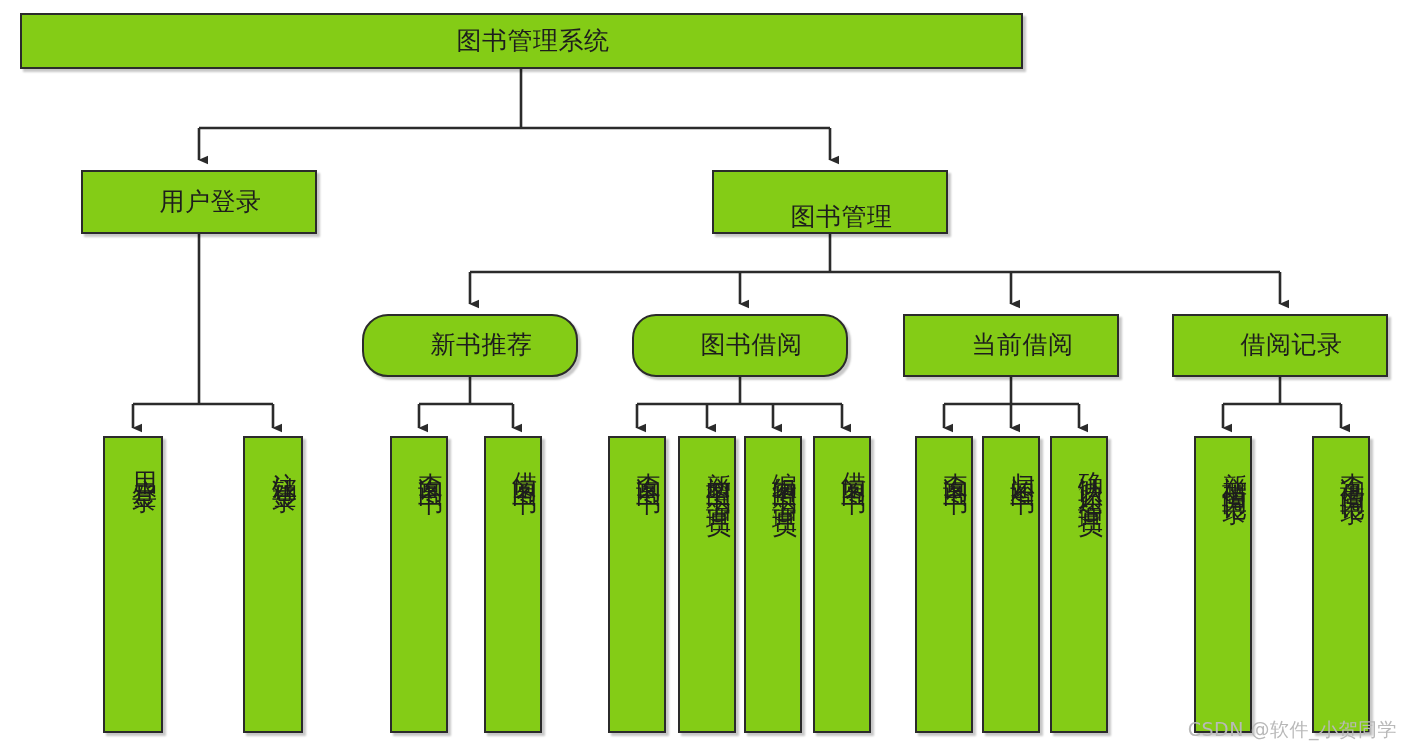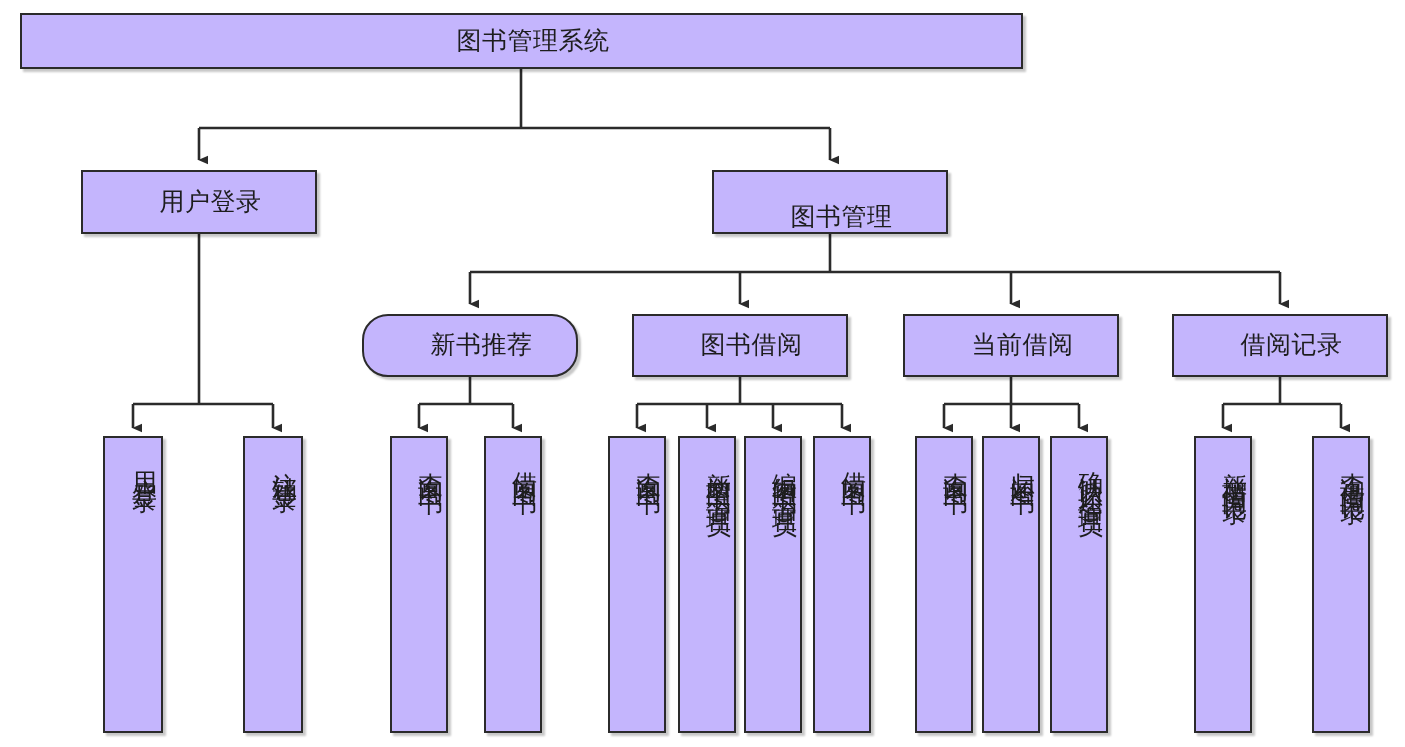--- a/index.html
+++ b/index.html
@@ -1,19 +1,19 @@
 <!DOCTYPE html>
 <html><head>
 <meta charset="utf-8">
 <style>
   html,body{margin:0;padding:0;background:#ffffff;}
   body{width:1405px;height:747px;font-family:"DejaVu Sans","Liberation Sans",sans-serif;}
   #stage{position:relative;width:1405px;height:747px;overflow:hidden;background:#fff;}
   svg.links{position:absolute;left:0;top:0;width:1405px;height:747px;}
-  .node{position:absolute;box-sizing:border-box;background:#c4b5fd;
+  .node{position:absolute;box-sizing:border-box;background:#84cc16;
         border:2.5px solid #2b2b2b;
         box-shadow:3px 3px 2px rgba(0,0,0,0.22);
         display:flex;align-items:center;justify-content:center;padding-left:23px;}
   .node .lbl{color:#1d1d1d;letter-spacing:.5px;line-height:1.15;text-align:center;white-space:nowrap;}
   .node.h .lbl{font-size:25px;}
   .node.v{align-items:flex-start;justify-content:center;padding-top:14px;}
   .node.v .lbl{writing-mode:vertical-rl;text-orientation:upright;font-size:25px;
                letter-spacing:6px;white-space:nowrap;line-height:1;}
   .watermark{position:absolute;right:8px;bottom:4px;color:#b9b9b9;font-size:19px;
              letter-spacing:.5px;white-space:nowrap;}
@@ -80,21 +80,21 @@
   <div class="node h" style="left:81px;top:170px;width:236px;height:64px;">
     <span class="lbl">用户登录</span>
   </div>
   <div class="node h" style="left:712px;top:170px;width:236px;height:64px;align-items:flex-end;">
     <span class="lbl">图书管理</span>
   </div>
 
   <div class="node h" style="left:362px;top:314px;width:216px;height:63px;border-radius:26px;">
     <span class="lbl">新书推荐</span>
   </div>
-  <div class="node h" style="left:632px;top:314px;width:216px;height:63px;">
+  <div class="node h" style="left:632px;top:314px;width:216px;height:63px;border-radius:24px;">
     <span class="lbl">图书借阅</span>
   </div>
   <div class="node h" style="left:1172px;top:314px;width:216px;height:63px;">
     <span class="lbl">借阅记录</span>
   </div>
   <div class="node h" style="left:903px;top:314px;width:216px;height:63px;">
     <span class="lbl">当前借阅</span>
   </div>
 
   <div class="node v" style="left:103px;top:436px;width:60px;height:297px;">
@@ -134,13 +134,14 @@
     <span class="lbl">确认归还（管理员）</span>
   </div>
 
   <div class="node v" style="left:1194px;top:436px;width:58px;height:297px;">
     <span class="lbl">新增借阅记录</span>
   </div>
   <div class="node v" style="left:1312px;top:436px;width:58px;height:297px;">
     <span class="lbl">查询借阅记录</span>
   </div>
 
+  <div class="watermark">CSDN @软件_小贺同学</div>
 </div>
 
 </body></html>

